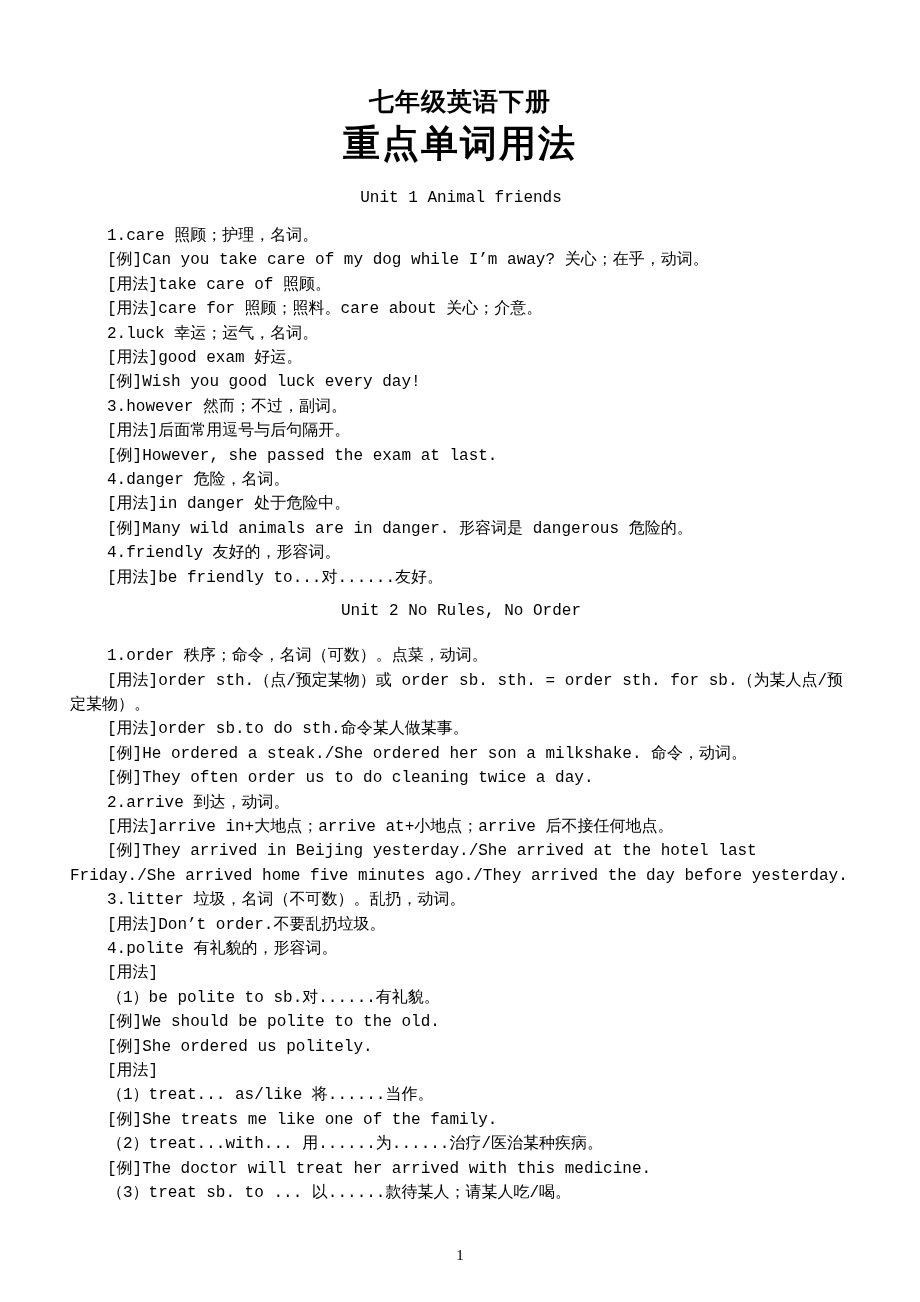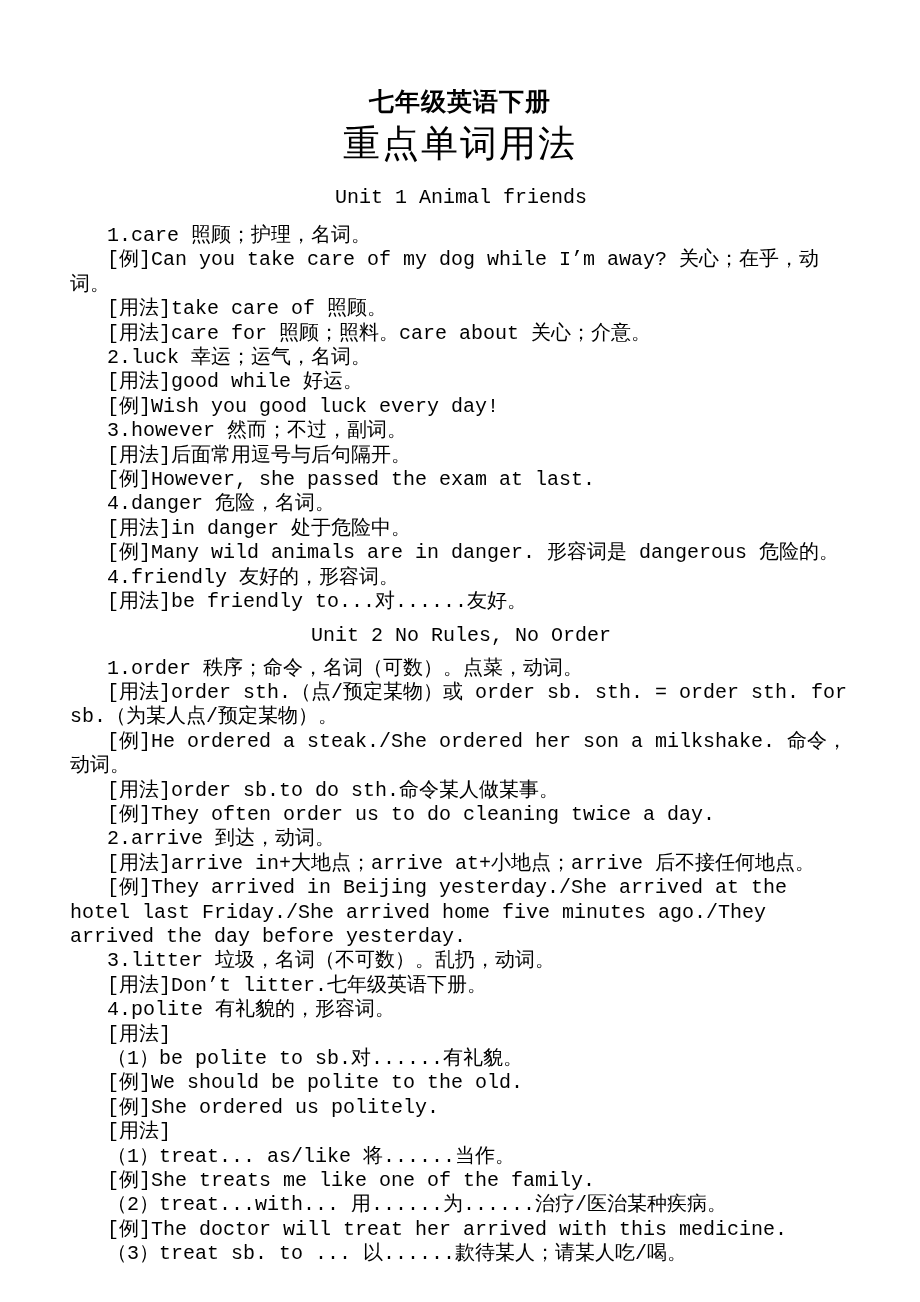--- a/index.html
+++ b/index.html
@@ -23,45 +23,45 @@
     padding-top: 80px;
     font-family: "Liberation Sans", "DejaVu Sans", sans-serif;
     font-weight: 700;
     font-size: 25px;
     line-height: 30px;
     letter-spacing: 1px;
   }
   .doc-title {
     margin: 4px 0 0 0;
     font-family: "Liberation Sans", "DejaVu Sans", sans-serif;
-    font-weight: 400;
+    font-weight: 700;
     font-size: 37px;
     line-height: 44px;
     letter-spacing: 2px;
   }
   .content {
     margin: 0 68px 0 70px;
   }
   .section-heading {
     font-family: "Liberation Mono", "DejaVu Sans Mono", monospace;
     font-weight: 400;
-    font-size: 20px;
+    font-size: 16px;
     line-height: 26px;
     text-align: center;
   }
   .section:nth-of-type(1) .section-heading {
     margin: 19px 0 13px 0;
   }
   .section:nth-of-type(2) .section-heading {
-    margin: 8px 0 8px 0;
+    margin: 8px 0 20px 0;
   }
   .body-line {
     margin: 0;
     font-family: "Liberation Mono", "DejaVu Sans Mono", monospace;
-    font-size: 20px;
+    font-size: 16px;
     line-height: 24.4px;
     text-indent: 37px;
     word-spacing: 0px;
   }
   .page-number {
     position: absolute;
     left: 0;
     right: 0;
     bottom: 38px;
     text-align: center;
@@ -81,45 +81,45 @@
 
   <div class="content">
       <div class="section">
         <div class="section-heading">Unit 1 Animal friends</div>
         <div class="section-paragraphs">
           <p class="body-line">1.care 照顾；护理，名词。</p>
           <p class="body-line">[例]Can you take care of my dog while I’m away? 关心；在乎，动词。</p>
           <p class="body-line">[用法]take care of 照顾。</p>
           <p class="body-line">[用法]care for 照顾；照料。care about 关心；介意。</p>
           <p class="body-line">2.luck 幸运；运气，名词。</p>
-          <p class="body-line">[用法]good while 好运。</p>
+          <p class="body-line">[用法]good exam 好运。</p>
           <p class="body-line">[例]Wish you good luck every day!</p>
           <p class="body-line">3.however 然而；不过，副词。</p>
           <p class="body-line">[用法]后面常用逗号与后句隔开。</p>
           <p class="body-line">[例]However, she passed the exam at last.</p>
           <p class="body-line">4.danger 危险，名词。</p>
           <p class="body-line">[用法]in danger 处于危险中。</p>
           <p class="body-line">[例]Many wild animals are in danger. 形容词是 dangerous 危险的。</p>
           <p class="body-line">4.friendly 友好的，形容词。</p>
           <p class="body-line">[用法]be friendly to...对......友好。</p>
         </div>
       </div>
       <div class="section">
         <div class="section-heading">Unit 2 No Rules, No Order</div>
         <div class="section-paragraphs">
           <p class="body-line">1.order 秩序；命令，名词（可数）。点菜，动词。</p>
           <p class="body-line">[用法]order sth.（点/预定某物）或 order sb. sth. = order sth. for sb.（为某人点/预定某物）。</p>
+          <p class="body-line">[用法]order sb.to do sth.命令某人做某事。</p>
           <p class="body-line">[例]He ordered a steak./She ordered her son a milkshake. 命令，动词。</p>
-          <p class="body-line">[用法]order sb.to do sth.命令某人做某事。</p>
           <p class="body-line">[例]They often order us to do cleaning twice a day.</p>
           <p class="body-line">2.arrive 到达，动词。</p>
           <p class="body-line">[用法]arrive in+大地点；arrive at+小地点；arrive 后不接任何地点。</p>
           <p class="body-line">[例]They arrived in Beijing yesterday./She arrived at the hotel last Friday./She arrived home five minutes ago./They arrived the day before yesterday.</p>
           <p class="body-line">3.litter 垃圾，名词（不可数）。乱扔，动词。</p>
-          <p class="body-line">[用法]Don’t litter.七年级英语下册。</p>
+          <p class="body-line">[用法]Don’t order.不要乱扔垃圾。</p>
           <p class="body-line">4.polite 有礼貌的，形容词。</p>
           <p class="body-line">[用法]</p>
           <p class="body-line">（1）be polite to sb.对......有礼貌。</p>
           <p class="body-line">[例]We should be polite to the old.</p>
           <p class="body-line">[例]She ordered us politely.</p>
           <p class="body-line">[用法]</p>
           <p class="body-line">（1）treat... as/like 将......当作。</p>
           <p class="body-line">[例]She treats me like one of the family.</p>
           <p class="body-line">（2）treat...with... 用......为......治疗/医治某种疾病。</p>
           <p class="body-line">[例]The doctor will treat her arrived with this medicine.</p>

